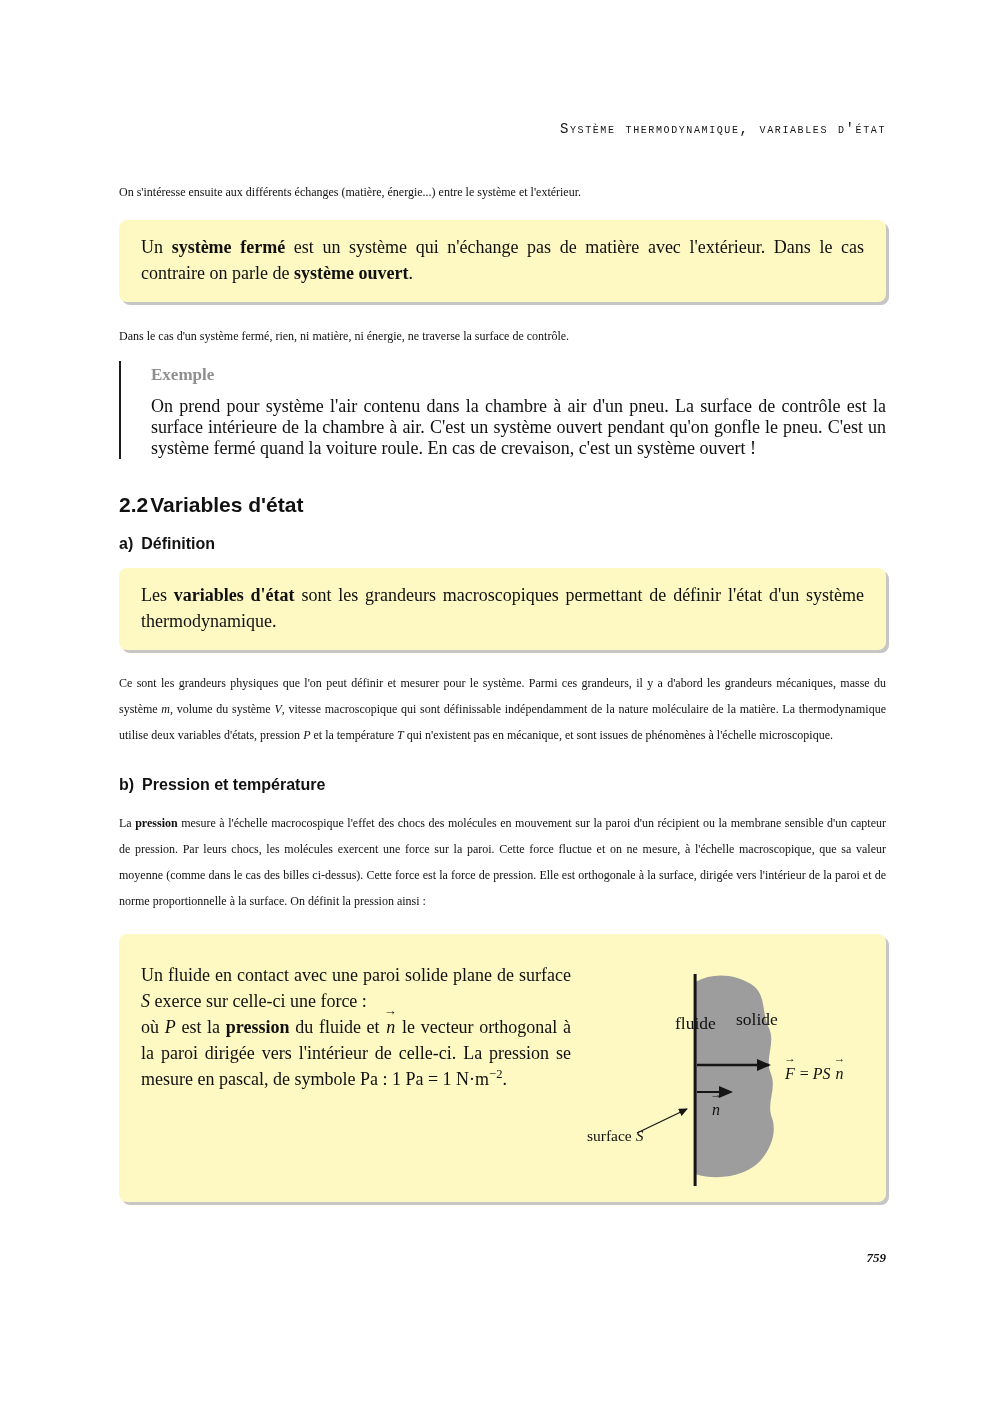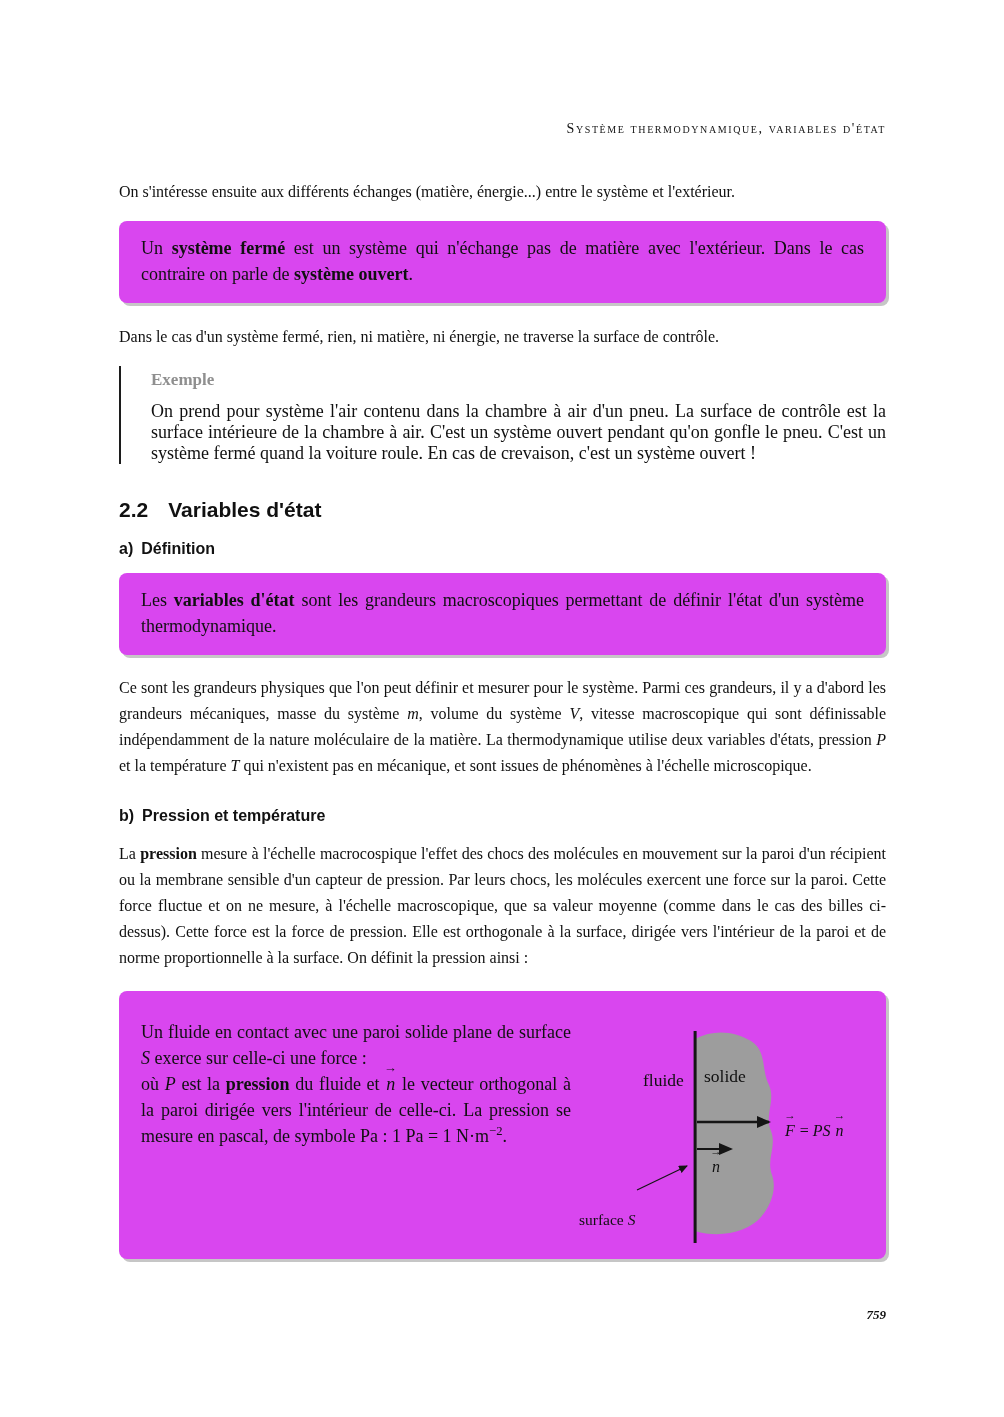--- a/index.html
+++ b/index.html
@@ -13,44 +13,45 @@
   }
   .content{margin:0 118px 0 119px;}
   
   .running-head{
     margin-top:121px;
     text-align:right;
     font-variant:small-caps;
     font-size:14px;
     letter-spacing:1.6px;
     color:#151515;
+    font-family:Liberation Mono, monospace;
   }
   
   .para{
-    font-size:16px;
+    font-size:12px;
     line-height:26px;
     text-align:justify;
   }
   .p1{margin-top:42px;}
   .p2{margin-top:21px;font-family:Liberation Serif, serif;}
   .p3{margin-top:20px;}
   .p4{margin-top:16px;}
   .b{font-weight:bold;}
   .i{font-style:italic;}
   .sup{vertical-align:super;font-size:0.7em;line-height:0;}
   .vec{position:relative;display:inline-block;font-style:italic;margin:0 1px;}
   .vec::after{
     content:"→";
     position:absolute;left:50%;top:-0.68em;
     transform:translateX(-50%);
     font-size:0.72em;font-style:normal;line-height:1;
   }
   
   .graybox{
-    background:#d946ef;
+    background:#fef9c3;
     border-radius:8px;
     box-shadow:3px 3px 0 #c6c6c6;
     padding:14px 22px 16px 22px;
     font-size:18px;line-height:26px;text-align:justify;
   }
   .box1{margin-top:15px;}
   .box2{margin-top:15px;}
   
   .example{
     margin-top:7px;
@@ -63,21 +64,21 @@
     font-size:17px;
     font-family:"Liberation Serif",serif;
     padding-top:4px;
   }
   .example-text{margin-top:11px;font-size:18px;line-height:21px;text-align:justify;}
   
   .section-heading{
     margin-top:34px;
     font-family:"Liberation Sans",sans-serif;
     font-weight:bold;font-size:21px;color:#111;
-    display:flex;gap:20px;align-items:baseline;
+    display:flex;gap:2px;align-items:baseline;
   }
   .subheading{
     font-family:"Liberation Sans",sans-serif;
     font-weight:bold;font-size:16px;color:#111;
     display:flex;gap:8px;align-items:baseline;
   }
   .sub-a{margin-top:18px;}
   .sub-b{margin-top:28px;}
   
   .pressure-box{
@@ -94,21 +95,21 @@
   }
   
   .figure{
     position:relative;
     width:295px;height:222px;
     flex:0 0 auto;
     margin-top:8px;
     margin-left:0;
   }
   .figure svg{position:absolute;left:0;top:0;}
-  .fig-label{position:absolute;font-size:17.5px;color:#101010;white-space:nowrap;}
+  .fig-label{position:absolute;font-size:17.5px;color:#101010;white-space:nowrap;margin-left:32px;}
   .fig-label-small{position:absolute;font-size:15.5px;color:#101010;white-space:nowrap;}
   .fig-force-label{position:absolute;font-size:16px;white-space:nowrap;}
   
   .page-number{
     margin-top:48px;
     text-align:right;
     font-weight:bold;
     font-size:13px;
     font-style:italic;
   }
@@ -177,20 +178,20 @@
           <line x1="126" y1="95" x2="198" y2="95" stroke="#151515" stroke-width="2.4" marker-end="url(#ah-big)"></line>
 
           <line x1="126" y1="122" x2="160" y2="122" stroke="#151515" stroke-width="2.2" marker-end="url(#ah-big)"></line>
 
           <line x1="66" y1="163" x2="116" y2="139" stroke="#151515" stroke-width="1.2" marker-end="url(#ah-small)"></line>
         </svg>
         <span class="fig-label" style="left:72px;top:40px;">fluide</span>
         <span class="fig-label" style="left:133px;top:36px;">solide</span>
         <span class="fig-force-label" style="left:213px;top:91px;"><span class="vec">F</span><span> = </span><span class="i">PS</span><span> </span><span class="vec">n</span></span>
         <span class="fig-force-label" style="left:140px;top:127px;"><span class="vec">n</span></span>
-        <span class="fig-label-small" style="left:8px;top:153px;margin-top:27px;"><span>surface </span><span class="i">S</span></span>
+        <span class="fig-label-small" style="left:16px;top:153px;"><span>surface </span><span class="i">S</span></span>
       </div>
     </div>
 
     <div class="page-number">759</div>
 
   </div>
 </div>
 
 </body></html>

